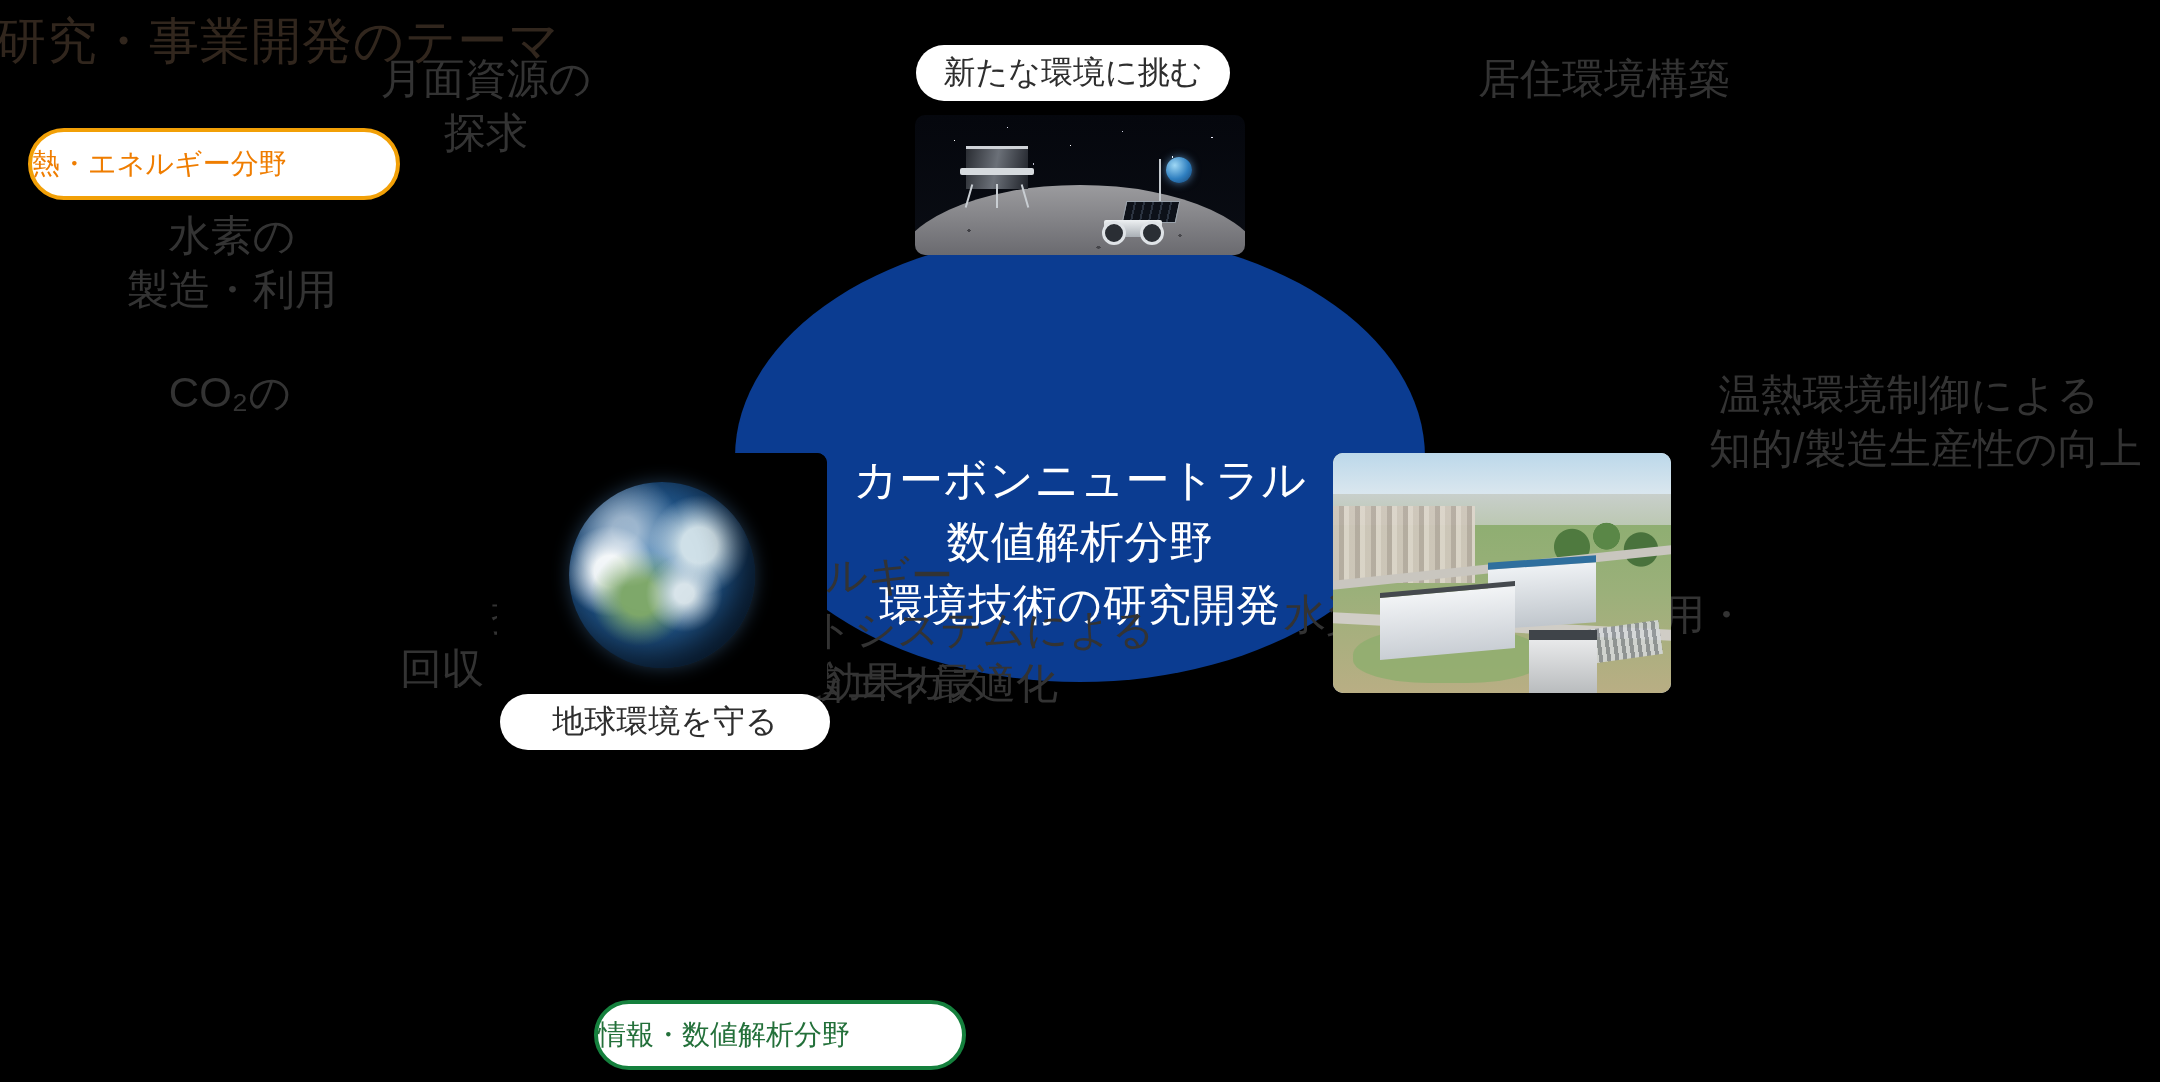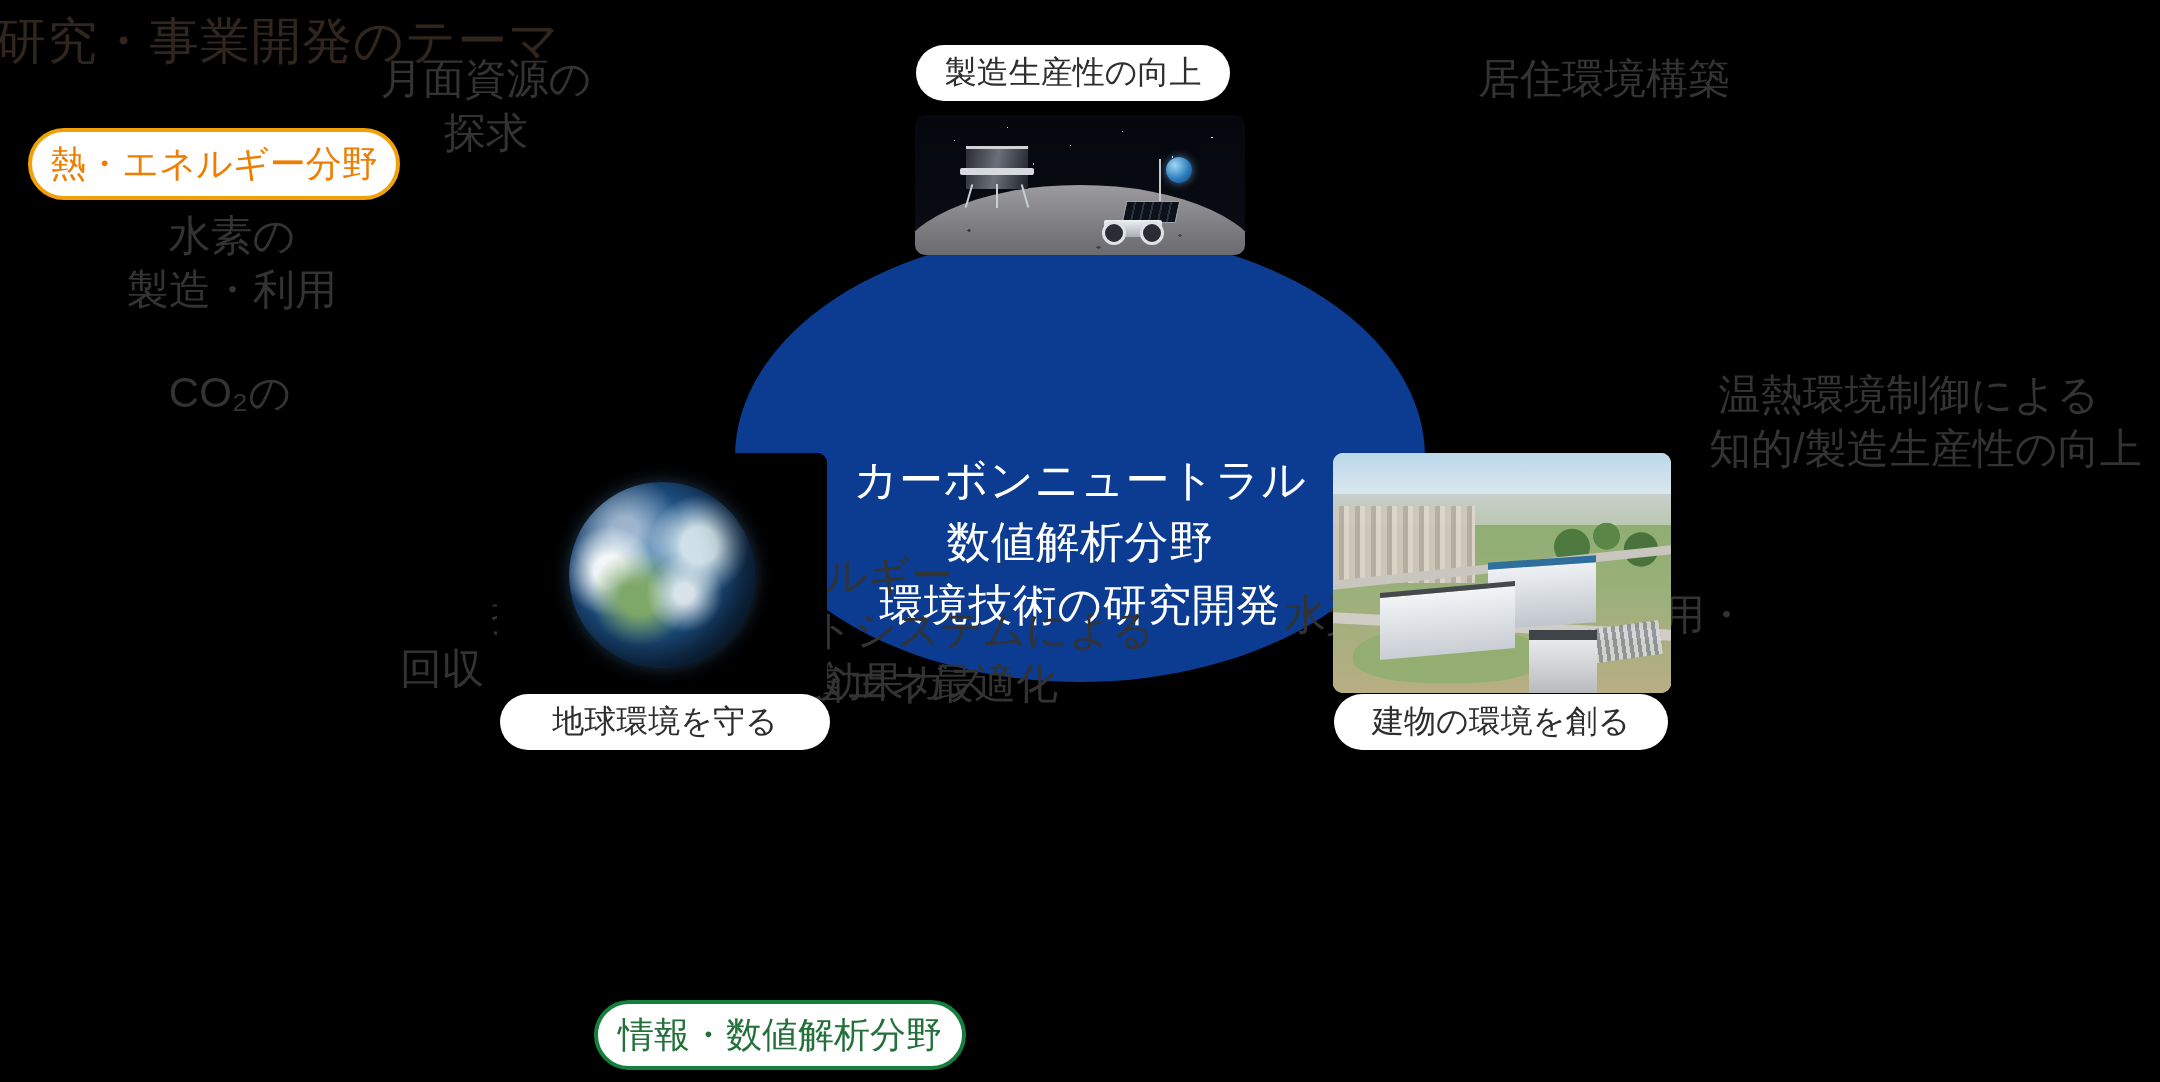--- a/index.html
+++ b/index.html
@@ -93,22 +93,22 @@
   }
 
   
   .pill{
     position:absolute;
     z-index:22;
     background:#ffffff;
     border-radius:999px;
     display:flex;
     align-items:center;
-    justify-content:center;
-    font-size:36px;
+    justify-content:flex-start;
+    font-size:28px;
     box-sizing:border-box;
     white-space:nowrap;
   }
   .pill-heat{
     left:28px; top:128px;
     width:372px; height:72px;
     border:4px solid #f2a007;
     color:#ef7d00;
   }
   .pill-air{
@@ -377,27 +377,24 @@
       <div class="bldg-road2"></div>
       <div class="bldg-lawn"></div>
       <div class="bldg-main2"></div>
       <div class="bldg-main"></div>
       <div class="bldg-cars"></div>
       <div class="bldg-house"></div>
     </div>
   </div>
 
   <div class="chip chip-new">
-    <span>製造生産性の向上</span>
+    <span>新たな環境に挑む</span>
   </div>
   <div class="chip chip-earth">
     <span>地球環境を守る</span>
-  </div>
-  <div class="chip chip-bldg">
-    <span>建物の環境を創る</span>
   </div>
 
   <div class="pill pill-heat">
     <span>熱・エネルギー分野</span>
   </div>
   <div class="pill pill-info">
     <span>情報・数値解析分野</span>
   </div>
 
   <div class="label lbl-moonres">

